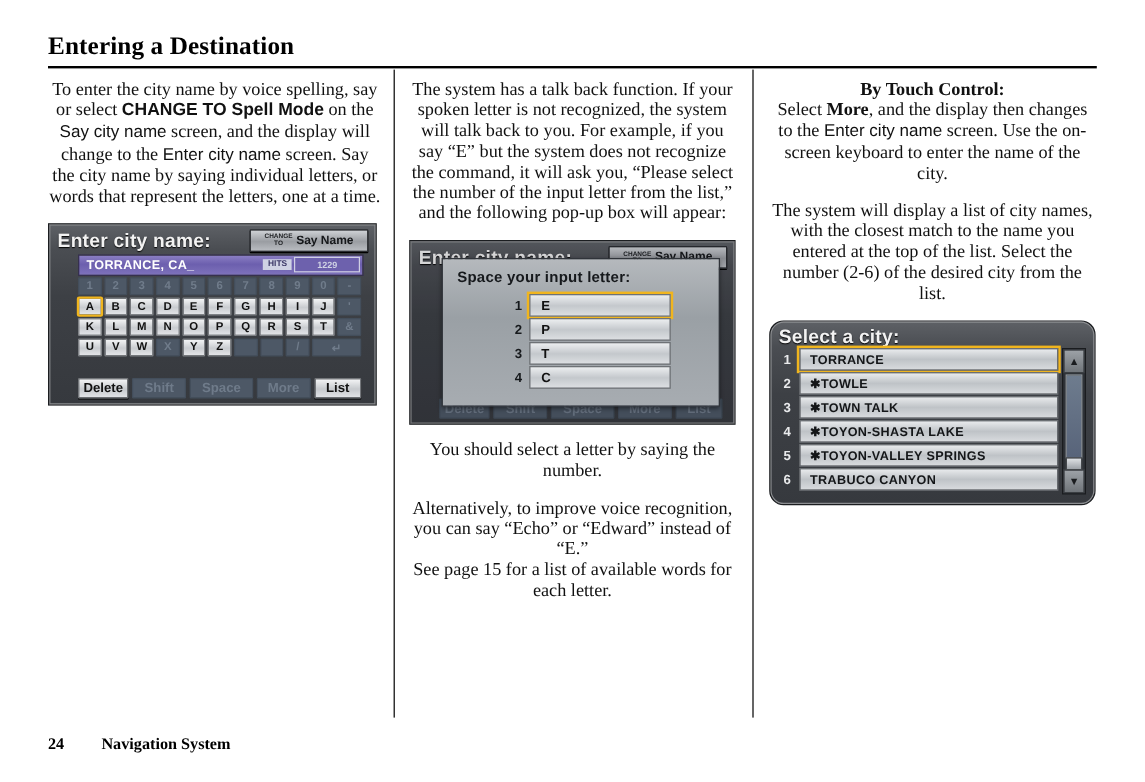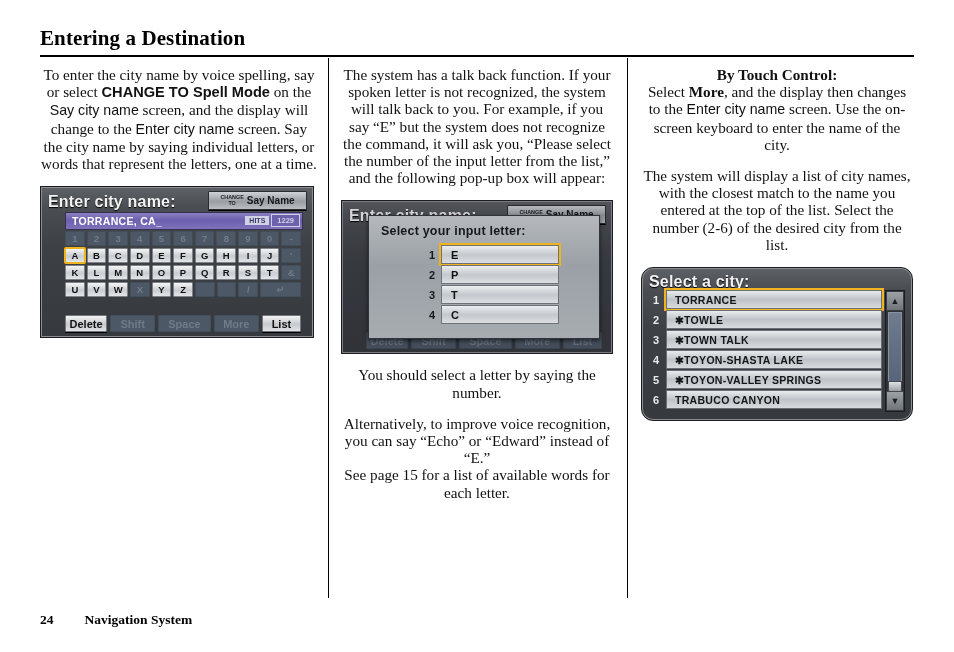--- a/index.html
+++ b/index.html
@@ -70,21 +70,21 @@
   .entry{
     position:absolute;left:24px;top:25px;width:236px;height:16px;
     background:linear-gradient(180deg,#8b7fc4,#6c5fae 45%,#7e72bb);
     border:1px solid #36304f;display:flex;align-items:center;
   }
   .entry .txt{color:#fff;font-size:10.5px;font-weight:bold;padding-left:6px;letter-spacing:.3px;}
   .hits{
     position:absolute;right:2px;top:2px;height:10px;display:flex;align-items:center;gap:2px;
   }
   .hits .lab{background:#cfd2e4;color:#3a3666;font-size:7px;font-weight:bold;padding:1px 4px;}
-  .hits .num{background:#6d61ad;color:#cfd2e4;font-size:7.5px;font-weight:bold;padding:1px 5px;border:1px solid #cfcfe4;}
+  .hits .num{background:#6d61ad;color:#cfd2e4;font-size:7.5px;font-weight:bold;padding:1px 18px;border:1px solid #cfcfe4;}
 
   .kb{position:absolute;left:24px;top:44px;width:236px;}
   .kbrow{display:flex;gap:2px;margin-bottom:2px;height:15px;}
   .key{
     flex:1;display:flex;align-items:center;justify-content:center;
     font-size:9.5px;font-weight:bold;border-radius:1px;
   }
   .key.on{
     background:linear-gradient(180deg,#f4f5f6,#c9ccd0 55%,#e3e5e8);
     color:#111;border:1px solid #7f8286;
@@ -280,21 +280,21 @@
           <div class="fkey off" style="flex: 1.35 1 0%;">Delete</div>
           <div class="fkey off" style="flex: 1.45 1 0%;">Shift</div>
           <div class="fkey off" style="flex: 1.7 1 0%;">Space</div>
           <div class="fkey off" style="flex: 1.45 1 0%;">More</div>
           <div class="fkey off" style="flex: 1.25 1 0%;">List</div>
         </div>
 
       <div class="dimlayer"></div>
 
       <div class="popup">
-        <div class="popup-title">Select your input letter:</div>
+        <div class="popup-title">Space your input letter:</div>
         <div class="popup-list" id="pop-list">
             <div class="plrow">
               <div class="plnum">1</div>
               <div class="plitem sel">E</div>
             </div>
             <div class="plrow">
               <div class="plnum">2</div>
               <div class="plitem">P</div>
             </div>
             <div class="plrow">

